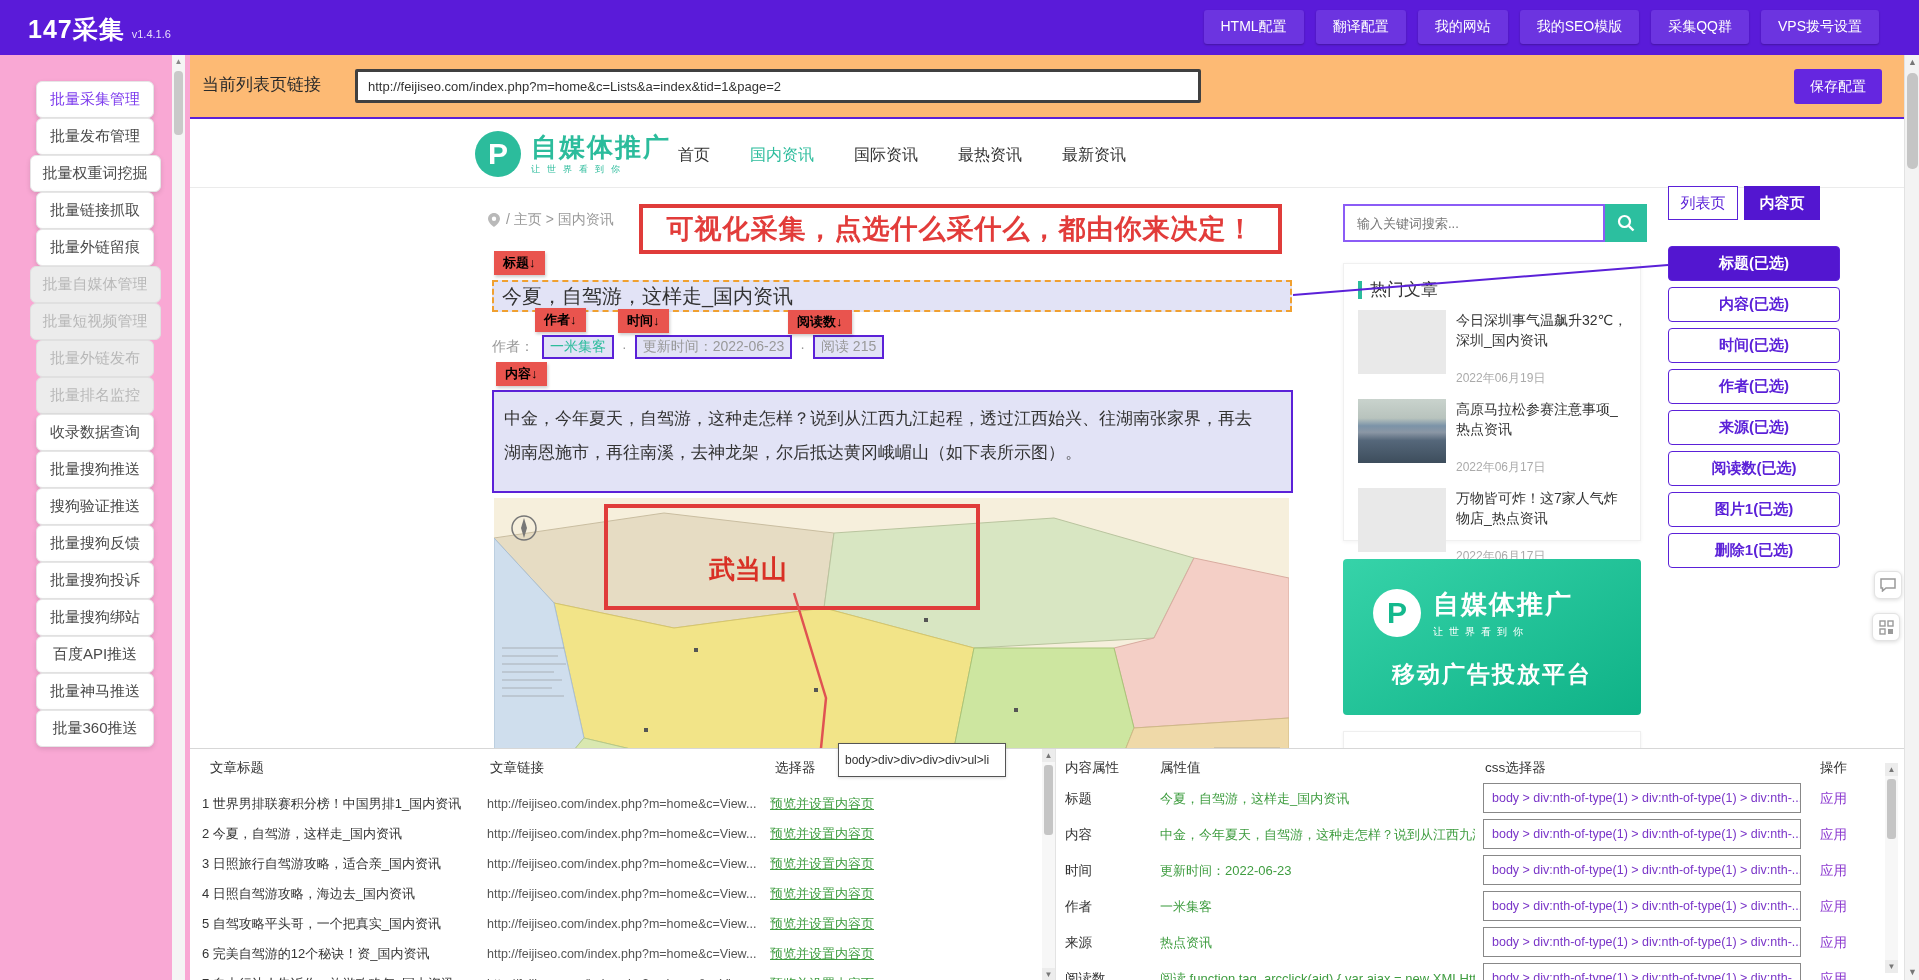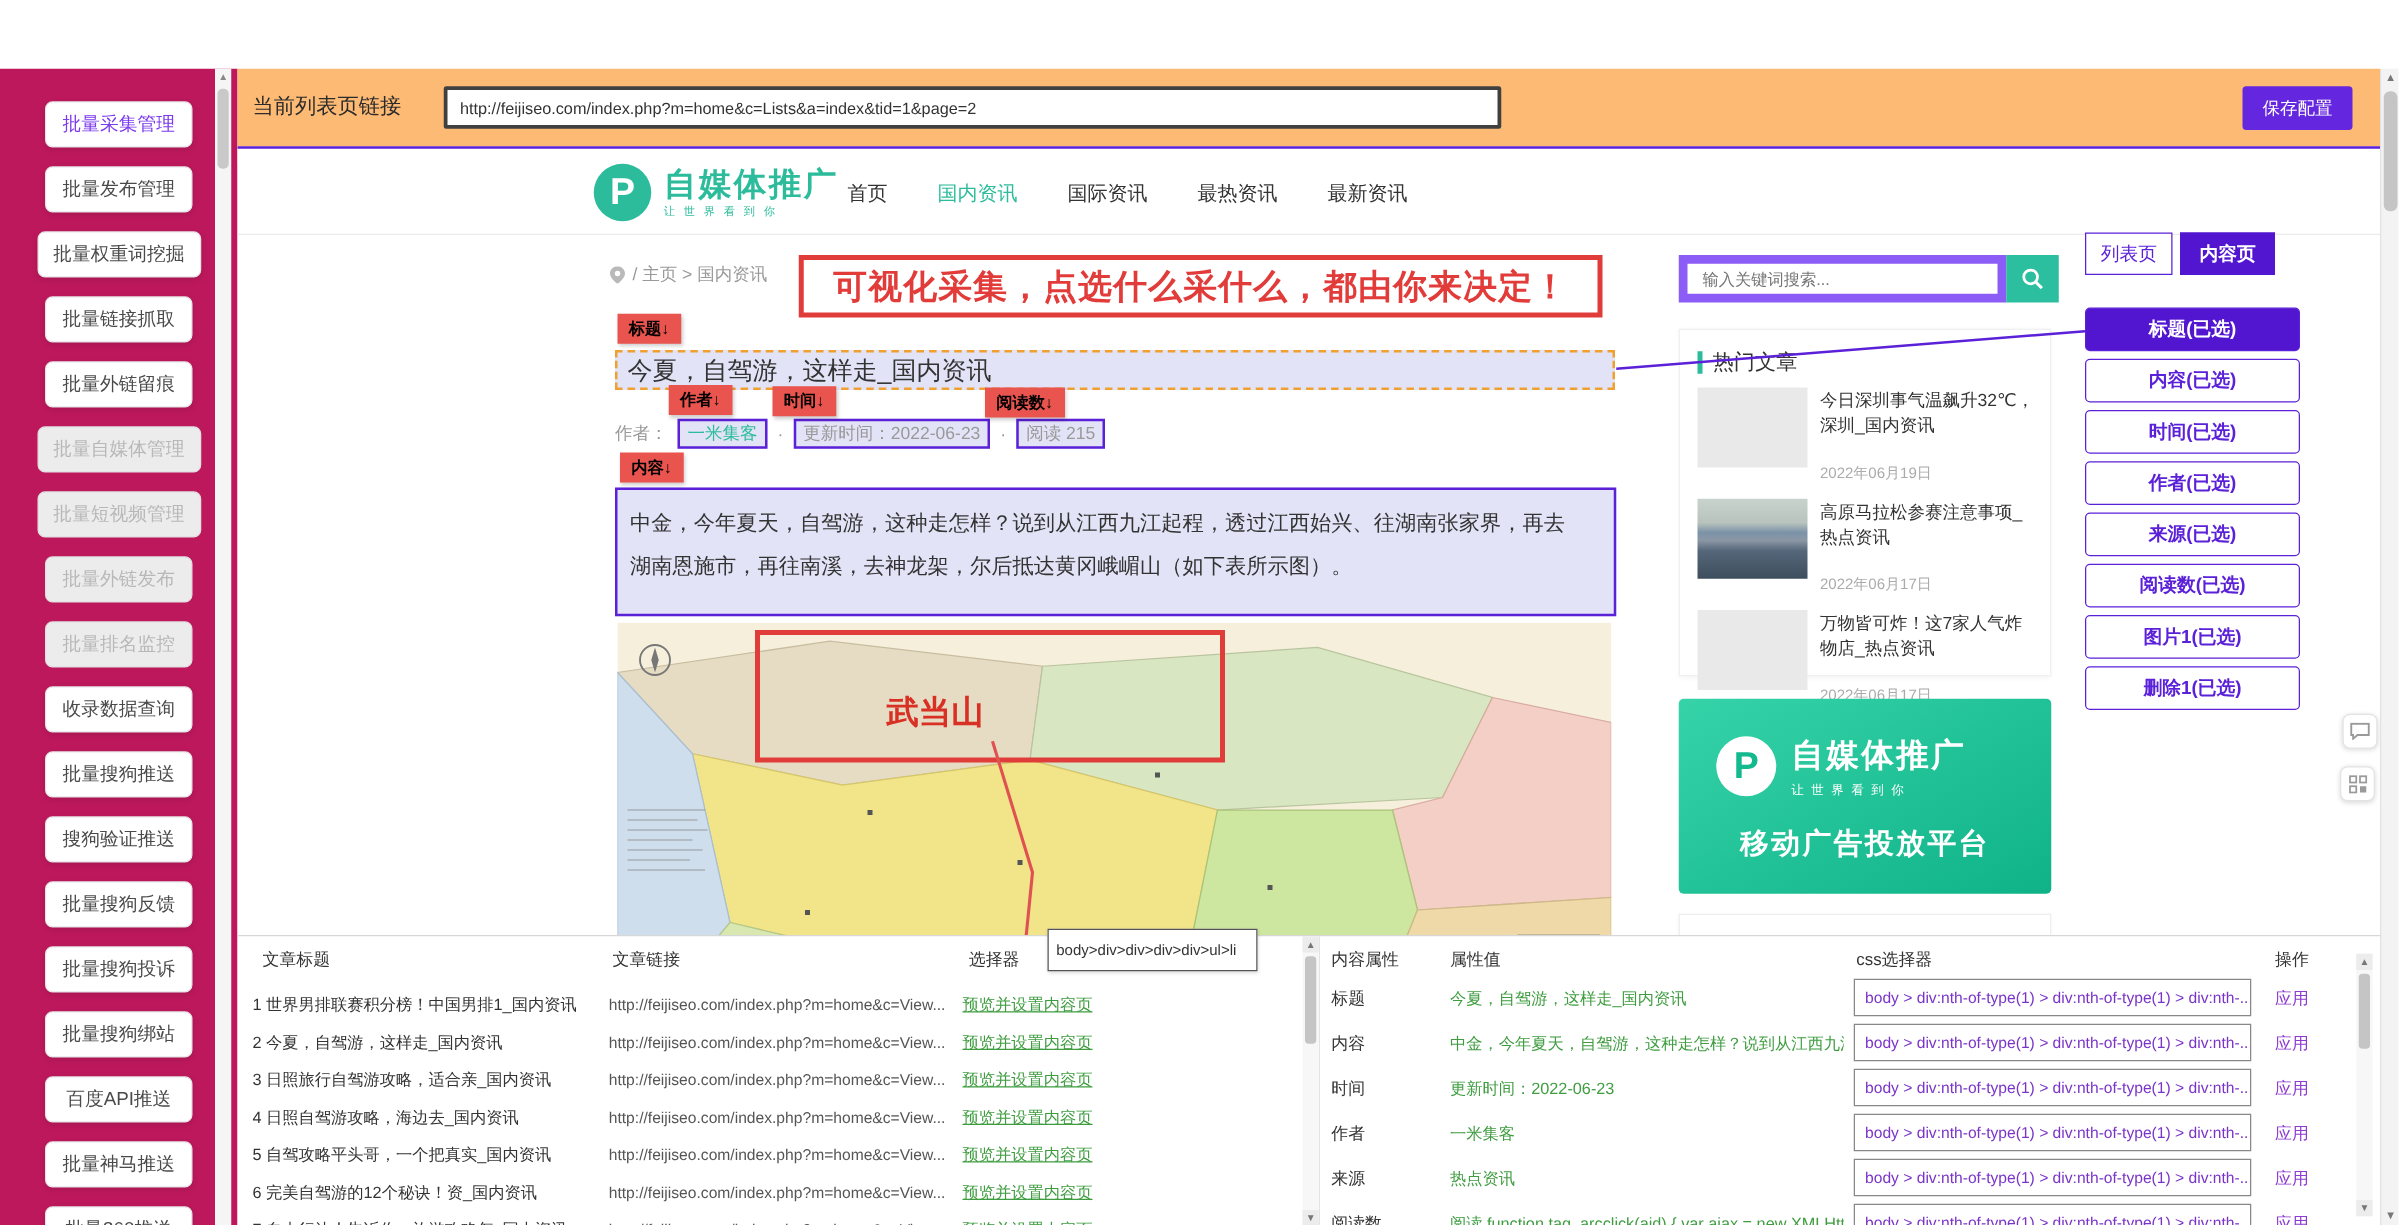--- a/index.html
+++ b/index.html
@@ -9,21 +9,21 @@
 
   
   #topbar{left:0;top:0;width:1919px;height:55px;background:#5a1bd9;z-index:50;}
   #brand{left:28px;top:13px;color:#fff;display:flex;align-items:baseline;gap:7px;}
   #brand .t{font-size:25px;font-weight:bold;letter-spacing:1px;}
   #brand .v{font-size:11px;opacity:.85;}
   #topnav{right:40px;top:10px;display:flex;gap:12px;}
   #topnav .tn{background:#6c34e0;color:#fff;font-size:14px;padding:8px 17px;border-radius:3px;cursor:pointer;box-shadow:0 1px 2px rgba(0,0,0,.25);white-space:nowrap;}
 
   
-  #sidebar{left:0;top:55px;width:190px;height:925px;background:#be185d;overflow:hidden;display:flex;flex-direction:column;align-items:center;gap:15px;padding-top:26px;}
+  #sidebar{left:0;top:55px;width:190px;height:925px;background:#f9a8d4;overflow:hidden;display:flex;flex-direction:column;align-items:center;padding-top:26px;}
   .sbtn{min-width:118px;padding:8px 12px;background:#fff;border:1px solid #e6e6e6;border-radius:6px;box-shadow:0 2px 5px rgba(0,0,0,.12);font-size:15px;color:#4a4a4a;text-align:center;cursor:pointer;white-space:nowrap;flex:0 0 auto;}
   .sbtn.active{color:#7c3aed;}
   .sbtn.disabled{background:#ececec;color:#b8b8b8;box-shadow:none;border-color:#e0e0e0;}
   #side-scroll{left:172px;top:55px;width:13px;height:925px;background:#f5f5f5;z-index:5;}
   #side-scroll .arrow{width:13px;height:13px;font-size:8px;color:#888;text-align:center;line-height:13px;}
   #side-scroll .thumb{position:absolute;left:2px;top:16px;width:9px;height:64px;background:#c9c9c9;border-radius:4px;}
 
   
   #toolbar{left:190px;top:55px;width:1714px;height:75px;background:#fdba74;}
   #toolbar .lbl{position:absolute;left:12px;top:18px;font-size:17px;color:#2b2b2b;}
@@ -54,21 +54,21 @@
 
   
   #title-box{left:302px;top:161px;width:800px;height:32px;background:#e2e3f6;border:2px dashed #f0a030;font-size:20px;color:#333;padding:1px 8px;white-space:nowrap;overflow:hidden;z-index:5;}
   #meta-row{left:302px;top:216px;display:flex;align-items:center;gap:8px;font-size:14px;color:#999;z-index:5;}
   .mbox{background:#e2e3f6;border:2px solid #5b21d8;padding:1px 6px;white-space:nowrap;}
   .mbox.author{color:#2cbc9c;}
   #content-box{left:302px;top:271px;width:801px;height:103px;background:#e2e3f6;border:2px solid #5b21d8;color:#333;font-size:17px;line-height:34px;padding:10px 10px;z-index:4;}
   #map-wrap{left:304px;top:379px;width:795px;height:420px;z-index:3;}
 
   
-  #search-input{left:1153px;top:85px;width:262px;height:38px;border:7px solid #8b5cf6;font-size:13px;color:#555;padding:0 12px;outline:none;}
+  #search-input{left:1153px;top:85px;width:262px;height:38px;border:2px solid #8b5cf6;font-size:13px;color:#555;padding:0 12px;outline:none;}
   #search-btn{left:1415px;top:85px;width:42px;height:38px;background:#2cbf9f;border:none;display:flex;align-items:center;justify-content:center;cursor:pointer;}
   #hot-card{left:1153px;top:144px;width:298px;height:278px;background:#fff;border:1px solid #f0f0f0;box-shadow:0 1px 4px rgba(0,0,0,.05);}
   #hot-head{position:absolute;left:14px;top:14px;display:flex;align-items:center;gap:8px;font-size:17px;color:#333;}
   #hot-head .bar{width:4px;height:18px;background:#2cbc9c;}
   #hot-list{position:absolute;left:14px;top:46px;width:270px;display:flex;flex-direction:column;gap:12px;}
   .hot-item{display:flex;gap:10px;cursor:pointer;}
   .hot-thumb{width:88px;height:64px;background:#e9e9e9;flex:0 0 auto;}
   .hot-thumb.photo{background:linear-gradient(180deg,#c9d3cd 0%,#b8c3bd 30%,#7b93a8 42%,#8b97a5 52%,#55677a 65%,#3d4d5c 100%);}
   .hot-txt{display:flex;flex-direction:column;}
   .hot-title{font-size:14px;color:#333;line-height:20px;}
@@ -116,20 +116,34 @@
   
   #page-scroll{left:1904px;top:55px;width:15px;height:925px;background:#f3f3f3;border-left:1px solid #e2e2e2;z-index:60;}
   #page-scroll .arrow{width:15px;height:15px;font-size:9px;color:#777;text-align:center;line-height:15px;}
   #page-scroll .thumb{position:absolute;left:2px;top:18px;width:11px;height:96px;background:#c5c5c5;border-radius:5px;}
 </style>
 </head>
 <body>
 
 <div id="root">
 
+  <div id="topbar" class="abs">
+    <div id="brand" class="abs">
+      <span class="t">147采集</span>
+      <span class="v">v1.4.1.6</span>
+    </div>
+    <div id="topnav" class="abs">
+        <div class="tn">HTML配置</div>
+        <div class="tn">翻译配置</div>
+        <div class="tn">我的网站</div>
+        <div class="tn">我的SEO模版</div>
+        <div class="tn">采集QQ群</div>
+        <div class="tn">VPS拨号设置</div>
+      </div>
+  </div>
 
   <div id="sidebar" class="abs">
       <div class="sbtn active">批量采集管理</div>
       <div class="sbtn">批量发布管理</div>
       <div class="sbtn">批量权重词挖掘</div>
       <div class="sbtn">批量链接抓取</div>
       <div class="sbtn">批量外链留痕</div>
       <div class="sbtn disabled">批量自媒体管理</div>
       <div class="sbtn disabled">批量短视频管理</div>
       <div class="sbtn disabled">批量外链发布</div>

